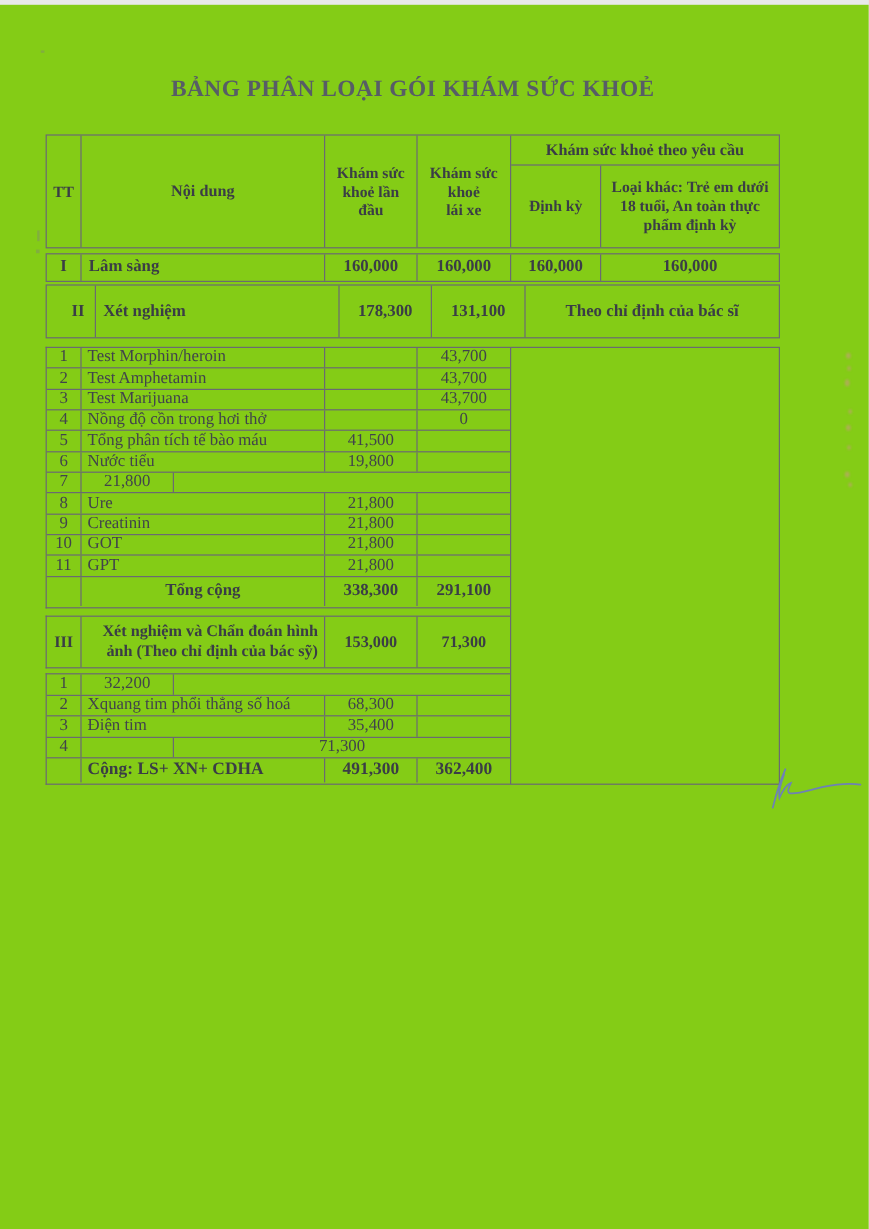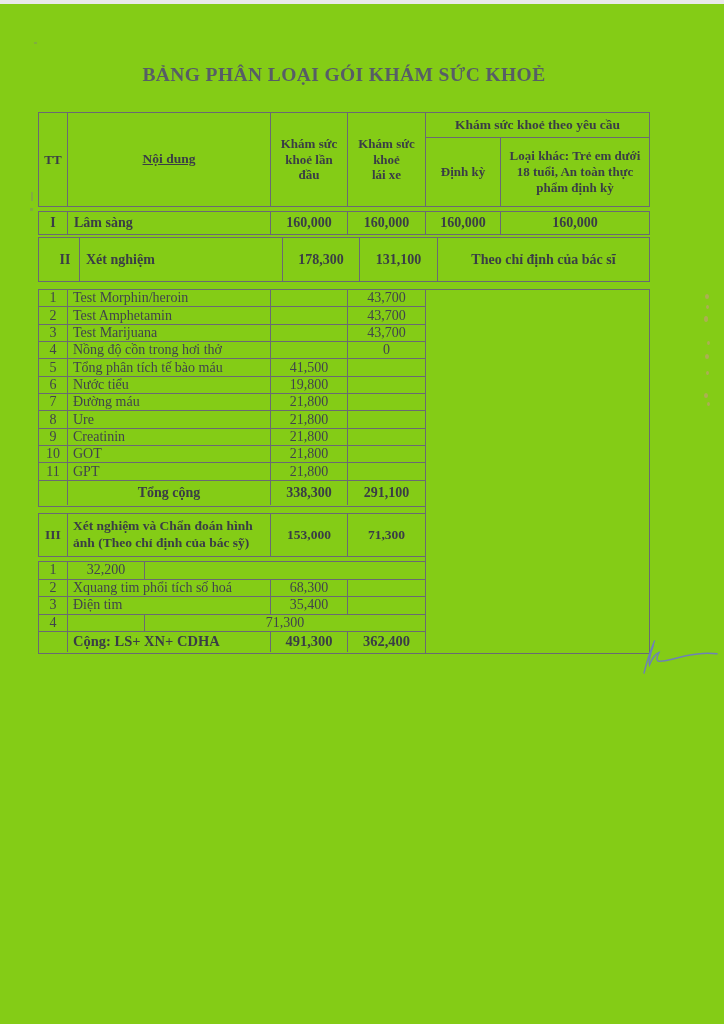--- a/index.html
+++ b/index.html
@@ -33,21 +33,21 @@
     grid-template-rows: 25px 1fr;
     font-weight: bold; color: var(--ink-bold);
   }
   .hcell {
     display: flex; align-items: center; justify-content: center;
     text-align: center; font-size: 13px; line-height: 1.22;
     border-right: 1.4px solid var(--line);
     white-space: pre-line; padding: 0 3px;
   }
   .h-tt      { grid-column: 1; grid-row: 1 / 3; }
-  .h-noidung { grid-column: 2; grid-row: 1 / 3; font-size: 13.5px; text-decoration: underline; }
+  .h-noidung { grid-column: 2; grid-row: 1 / 3; font-size: 13.5px; }
   .h-landau  { grid-column: 3; grid-row: 1 / 3; }
   .h-laixe   { grid-column: 4; grid-row: 1 / 3; }
   .h-yeucau  { grid-column: 5 / 7; grid-row: 1; border-right: none; border-bottom: 1.4px solid var(--line); font-size: 13.5px; }
   .h-dinhky  { grid-column: 5; grid-row: 2; }
   .h-loaikhac{ grid-column: 6; grid-row: 2; border-right: none; }
   
   .rowI, .rowII {
     position: absolute; left: 38px; width: 612px;
     border: 1.6px solid var(--line);
     display: grid; font-weight: bold; color: var(--ink-bold);
@@ -76,21 +76,21 @@
   #bodyA .brow { height: 17.35px; }
   #bodyA .brow.total { height: 24px; font-weight: bold; color: var(--ink-bold); }
   #bodyB .brow { flex: 1 1 auto; }
   #bodyC .brow { height: 17.5px; }
   #bodyC .brow.grand { height: 19.5px; font-weight: bold; color: var(--ink-bold); font-size: 14.5px; }
   .bcell {
     display: flex; align-items: center; justify-content: center;
     border-right: 1.4px solid var(--line); overflow: hidden;
   }
   .c-no    { width: 29px; flex: 0 0 29px; }
-  .c-label { width: 203px; flex: 0 0 203px; justify-content: flex-start; text-align: left; padding: 0 5px; }
+  .c-label { width: 203px; flex: 0 0 203px; justify-content: flex-start; text-align: right; padding: 0 5px; }
   .c-v1    { width: 77px; flex: 0 0 77px; }
   .c-v2    { flex: 1 1 auto; border-right: none; }
   .brow.total .c-label { justify-content: center; text-align: center; }
   .brow.section { font-weight: bold; color: var(--ink-bold); font-size: 13.5px; }
   .brow.section .c-label { line-height: 1.25; }
   
   .merged-right {
     position: absolute; left: 425px; top: 285px; width: 225px; height: 365px;
     border: 1.6px solid var(--line);
     background: transparent;
@@ -177,21 +177,20 @@
         <span class="bcell c-v2"></span>
       </div>
       <div class="brow plain">
         <span class="bcell c-no">6</span>
         <span class="bcell c-label">Nước tiểu</span>
         <span class="bcell c-v1">19,800</span>
         <span class="bcell c-v2"></span>
       </div>
       <div class="brow plain">
         <span class="bcell c-no">7</span>
-        <span class="bcell c-label">Đường máu</span>
         <span class="bcell c-v1">21,800</span>
         <span class="bcell c-v2"></span>
       </div>
       <div class="brow plain">
         <span class="bcell c-no">8</span>
         <span class="bcell c-label">Ure</span>
         <span class="bcell c-v1">21,800</span>
         <span class="bcell c-v2"></span>
       </div>
       <div class="brow plain">
@@ -228,21 +227,21 @@
       </div>
     </div>
   <div class="blk" id="bodyC">
       <div class="brow plain">
         <span class="bcell c-no">1</span>
         <span class="bcell c-v1">32,200</span>
         <span class="bcell c-v2"></span>
       </div>
       <div class="brow plain">
         <span class="bcell c-no">2</span>
-        <span class="bcell c-label">Xquang tim phổi tích số hoá</span>
+        <span class="bcell c-label">Xquang tim phổi thẳng số hoá</span>
         <span class="bcell c-v1">68,300</span>
         <span class="bcell c-v2"></span>
       </div>
       <div class="brow plain">
         <span class="bcell c-no">3</span>
         <span class="bcell c-label">Điện tim</span>
         <span class="bcell c-v1">35,400</span>
         <span class="bcell c-v2"></span>
       </div>
       <div class="brow plain">

